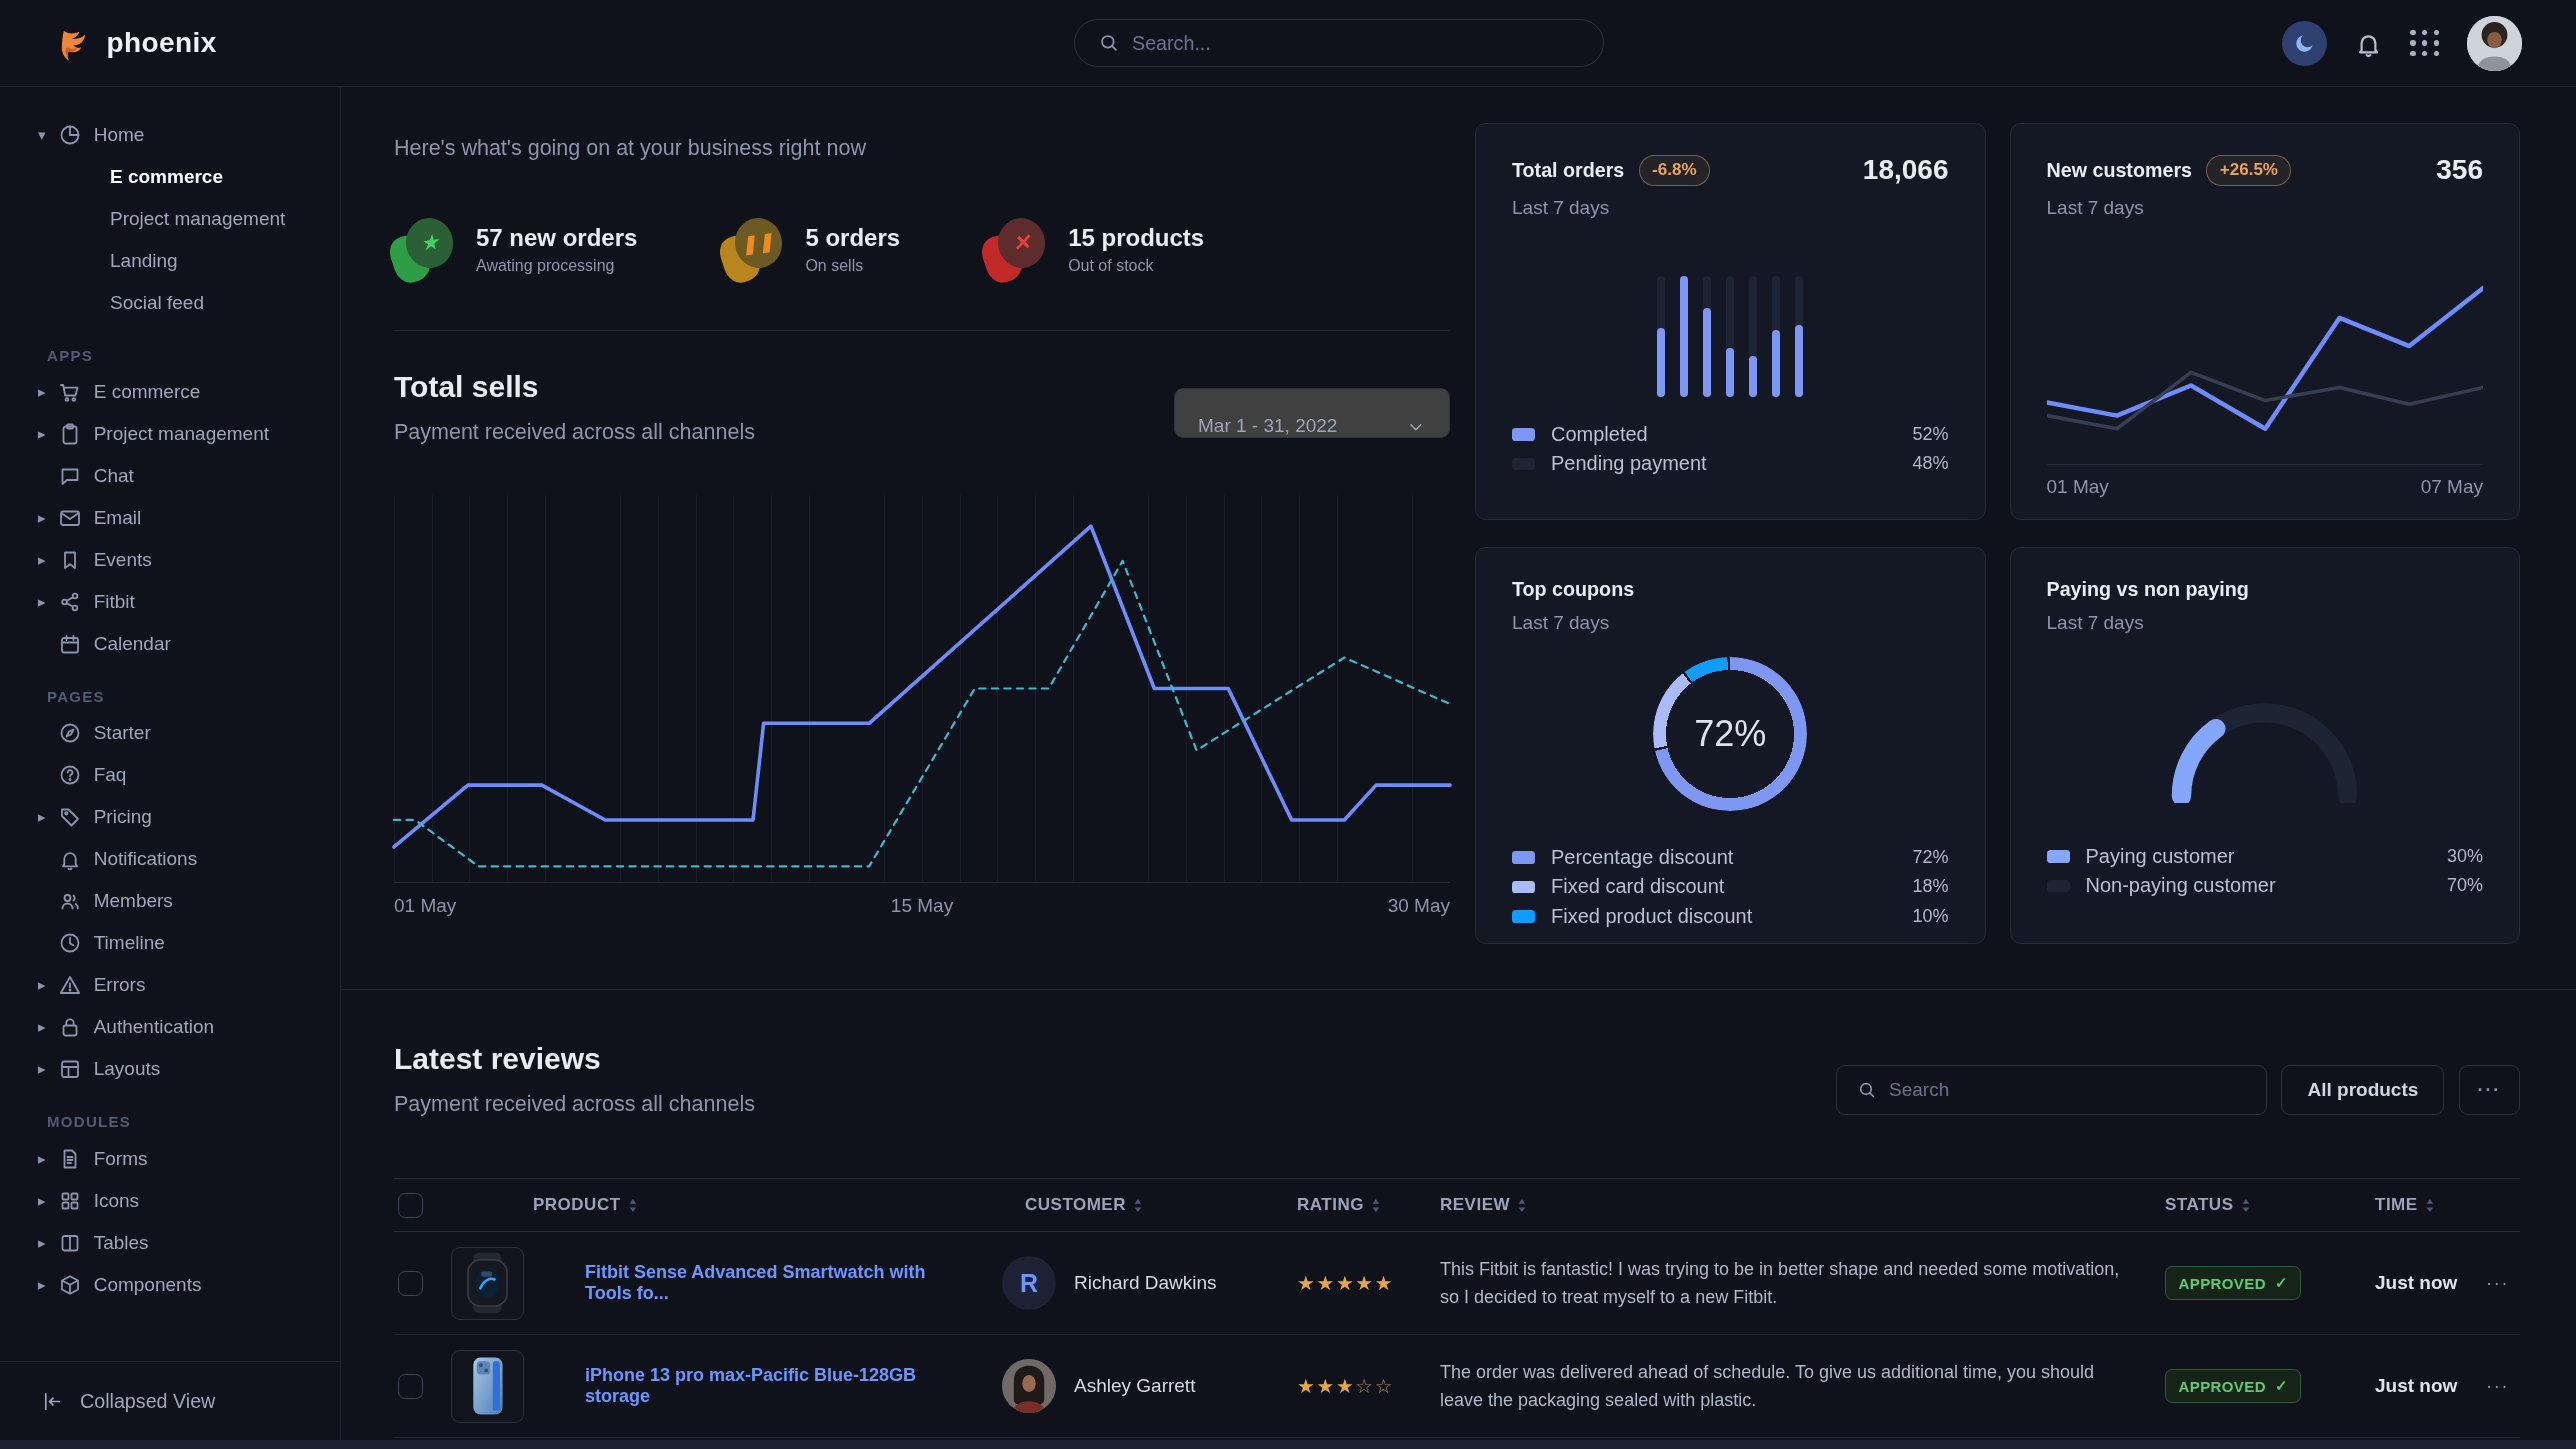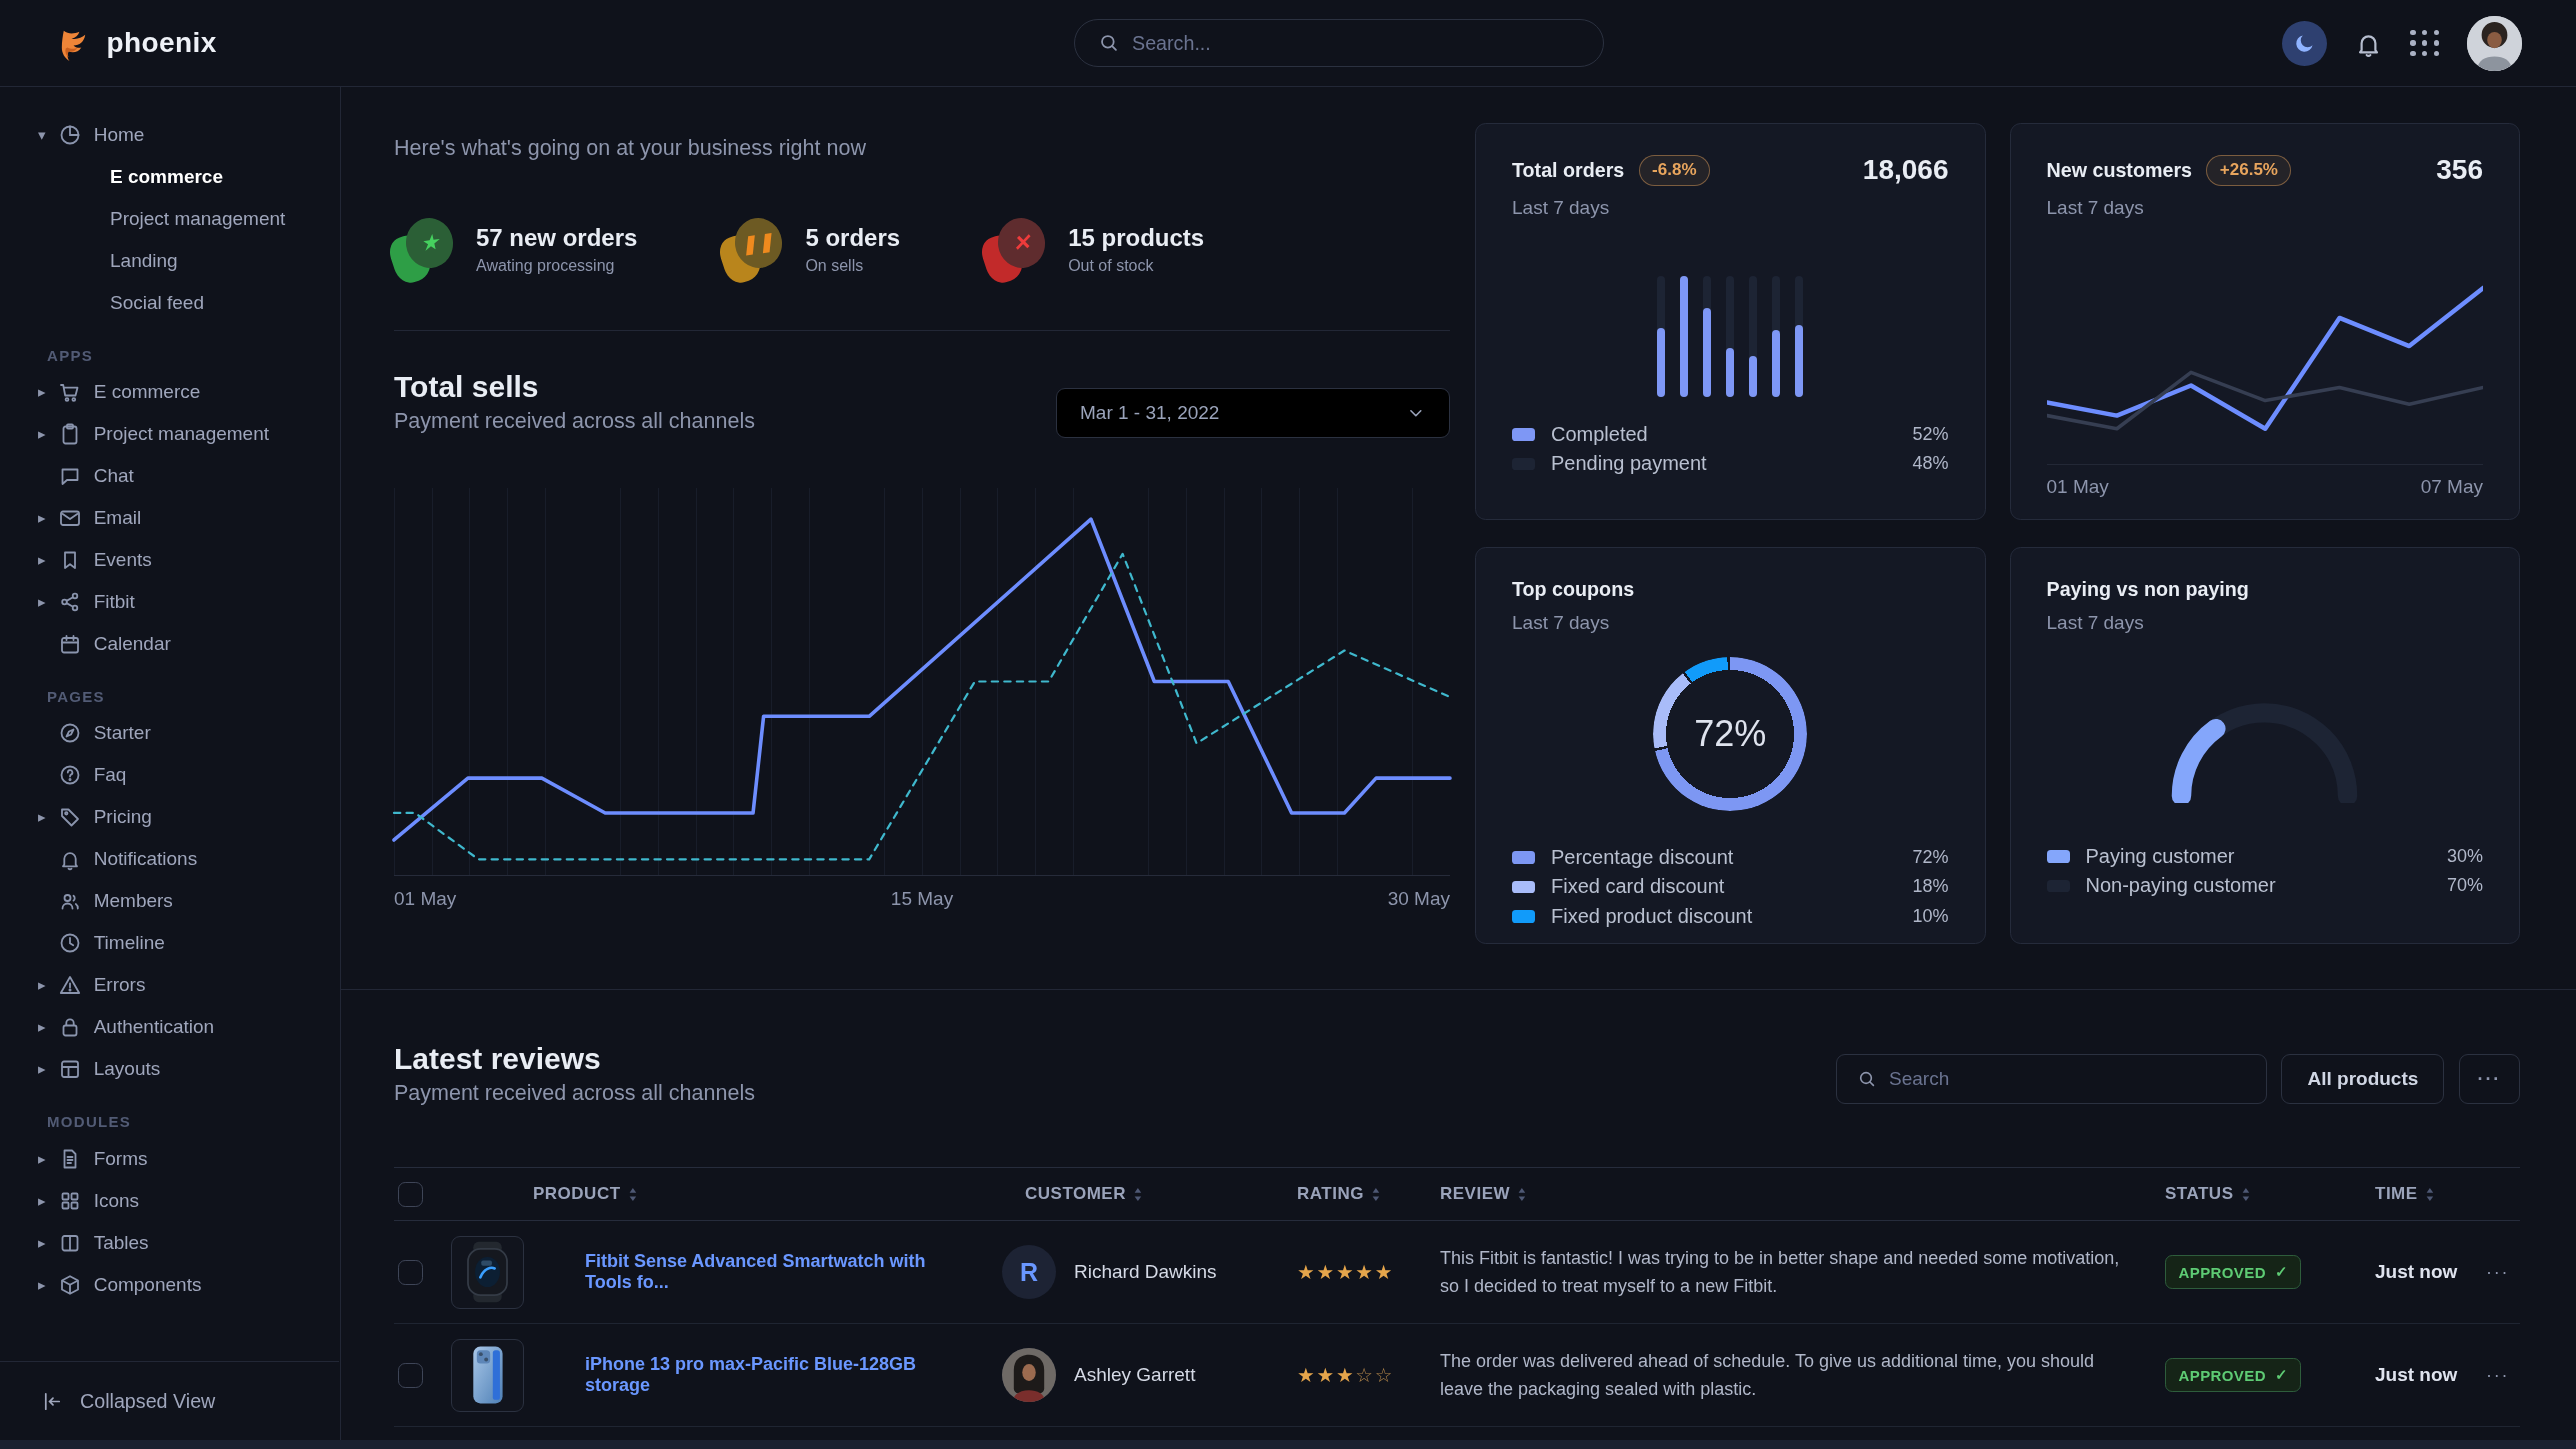--- a/index.html
+++ b/index.html
@@ -55,24 +55,24 @@
   .stat-ic{position:relative;width:59px;height:64px;flex:none}
   .stat-ic .blob{position:absolute;left:-1.8px;bottom:0;width:38px;height:47px;
     border-radius:42% 58% 55% 45%;transform:rotate(-18deg)}
   .stat-ic .bubble{position:absolute;right:0;top:0;width:47px;height:50px;border-radius:50%;
     display:flex;align-items:center;justify-content:center;transform:rotate(-8deg)}
   .stat-val{font-size:24px;font-weight:700;color:var(--head)}
   .stat-sub{font-size:16px;color:var(--mut);margin-top:5.4px}
   .divider{border-top:0.9px solid var(--line);margin-top:48px}
   .sells-head{display:flex;justify-content:space-between;margin-top:39px}
   .sec-title{font-size:30px;font-weight:700;color:var(--head)}
-  .sec-sub{font-size:21.5px;color:var(--mut);margin-top:5px}
-  .date-select{margin-top:18px;width:394px;height:50px;border:0.9px solid var(--line2);border-radius:9px;
-    display:flex;align-items:center;justify-content:space-between;padding:0 23px;color:var(--mut2);
-    font-size:19px;cursor:pointer;background:#000000}
+  .sec-sub{font-size:21.5px;color:var(--mut);margin-top:16px}
+  .date-select{margin-top:18px;width:276px;height:50px;border:0.9px solid var(--line2);border-radius:9px;
+    display:flex;align-items:flex-end;justify-content:space-between;padding:0 23px;color:var(--mut2);
+    font-size:19px;cursor:pointer;background:#404040}
   .sells-chart{position:relative;margin-top:50px;height:388px;border-bottom:0.9px solid #262b3a;
     background-image:repeating-linear-gradient(to right,#181d2a 0 0.9px,transparent 0.9px calc(100%/28))}
   .sells-chart svg{position:absolute;inset:0;width:100%;height:100%;overflow:visible}
   .axis-row{display:flex;justify-content:space-between;margin-top:12.5px;font-size:19px;color:var(--mut)}
   
   .right-col{flex:1;margin-left:25px;display:grid;grid-template-columns:1fr 1fr;
     grid-template-rows:397px 397px;gap:27px 24px}
   .card{background:var(--card);border:0.9px solid #252b3b;border-radius:10.7px;padding:30px 36px;position:relative}
   .card-head{display:flex;align-items:center}
   .card-title{font-size:19.7px;font-weight:700;color:var(--head)}

